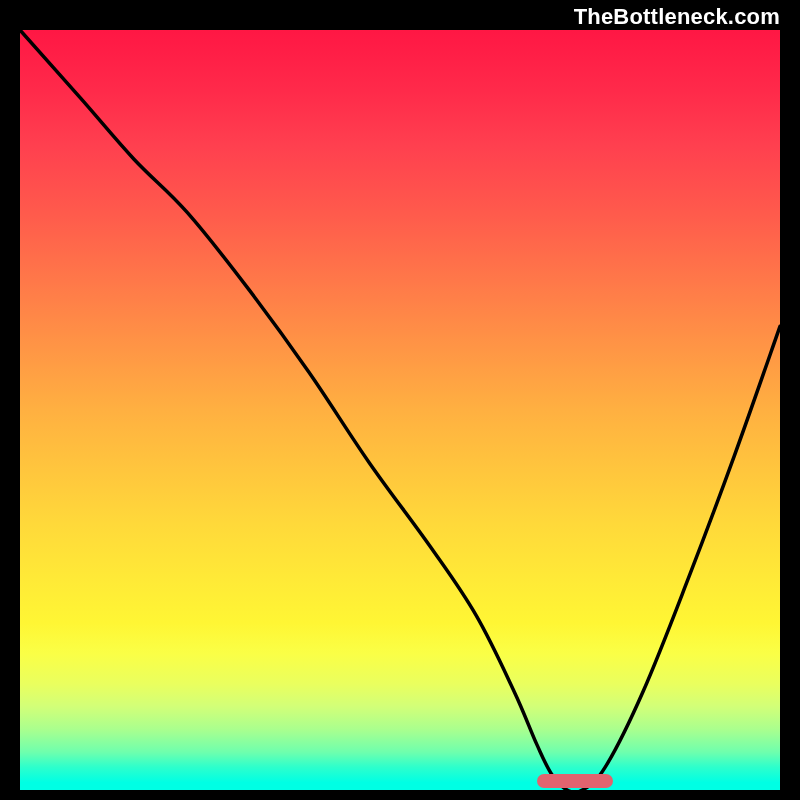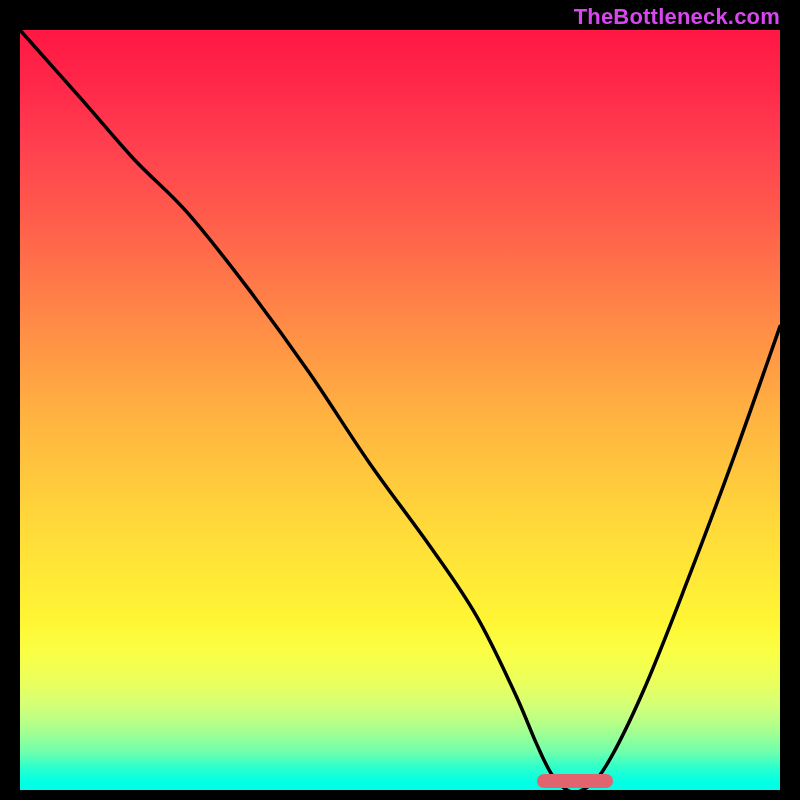--- a/index.html
+++ b/index.html
@@ -52,21 +52,21 @@
     position: absolute;
     left: 0;
     top: 0;
     width: 760px;
     height: 760px;
   }
   .watermark {
     position: absolute;
     right: 20px;
     top: 4px;
-    color: #d946ef;
+    color: #ffffff;
     font-size: 22px;
     font-weight: 600;
     letter-spacing: 0.2px;
     user-select: none;
   }
   .marker {
     position: absolute;
     background: #e0636f;
     border-radius: 8px;
     height: 14px;

